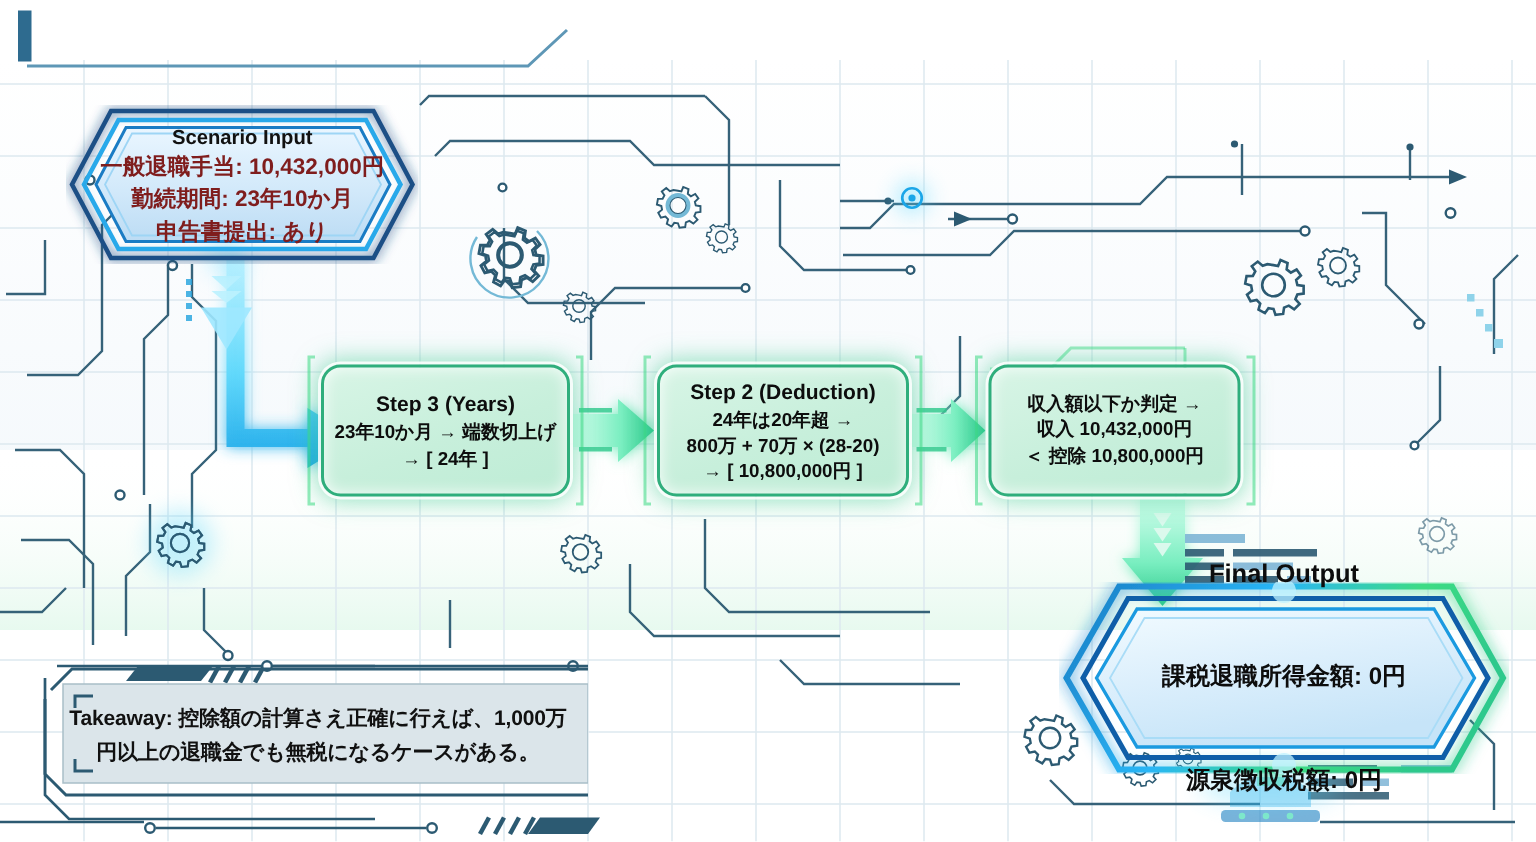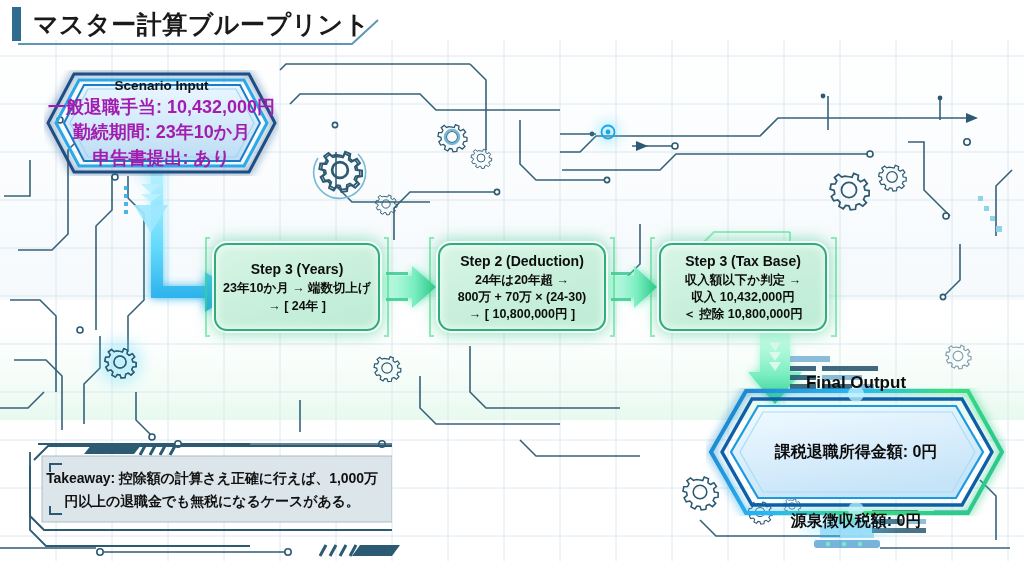--- a/index.html
+++ b/index.html
@@ -65,21 +65,21 @@
     flex-direction: column;
     align-items: center;
     justify-content: center;
     text-align: right;
     padding: 4px 26px 2px;
   }
   .scenario .hd {
     font-size: 13.5px; font-weight: bold; color: #111; line-height: 1.35;
   }
   .scenario .ln {
-    font-size: 18px; font-weight: bold; color: #a21caf; line-height: 1.42;
+    font-size: 15px; font-weight: bold; color: #7f1d1d; line-height: 1.42;
     white-space: nowrap;
   }
 
   
   .step {
     position: absolute;
     z-index: 30;
     border-radius: 13px;
     background: linear-gradient(160deg, #d8f5e6 0%, #c7efdb 55%, #bdecd5 100%);
     border: 2px solid #2fae7c;
@@ -484,21 +484,20 @@
     <g fill="none" stroke="#2c5a72" stroke-width="1.6">
       <path d="M104,552 L284,552"></path>
       <path d="M182,444 L392,444"></path>
       <path d="M0,548 L96,548"></path>
     </g>
 
   </svg>
 
   <div class="title-wrap">
     <div class="title-bar"></div>
-    <div class="title-text">マスター計算ブループリント</div>
   </div>
 
   <div class="scenario">
     <svg class="hex-svg" viewBox="0 0 235 106" width="235" height="106">
       <defs>
         <linearGradient id="inFill" x1="0" y1="0" x2="0" y2="1">
           <stop offset="0%" stop-color="#eaf6ff"></stop>
           <stop offset="55%" stop-color="#d2e9fa"></stop>
           <stop offset="100%" stop-color="#bcdcf4"></stop>
         </linearGradient>
@@ -527,26 +526,25 @@
 
   <div class="step" id="step1">
     <div class="hd">Step 3 (Years)</div>
     <div class="ln">23年10か月 → 端数切上げ</div>
     <div class="ln">→ [ 24年 ]</div>
   </div>
 
   <div class="step" id="step2">
     <div class="hd">Step 2 (Deduction)</div>
     <div class="ln">24年は20年超 →</div>
-    <div class="ln">800万 + 70万 × (24-30)</div>
+    <div class="ln">800万 + 70万 × (28-20)</div>
     <div class="ln">→ [ 10,800,000円 ]</div>
   </div>
 
   <div class="step" id="step3">
-    <div class="hd">Step 3 (Tax Base)</div>
     <div class="ln">収入額以下か判定 →</div>
     <div class="ln">収入 10,432,000円</div>
     <div class="ln">＜ 控除 10,800,000円</div>
   </div>
 
   <div class="final">
     <svg class="hex-svg" viewBox="0 0 300 128" width="300" height="128">
       <defs>
         <linearGradient id="outFill" x1="0" y1="0" x2="0.4" y2="1">
           <stop offset="0%" stop-color="#f2fbff"></stop>

